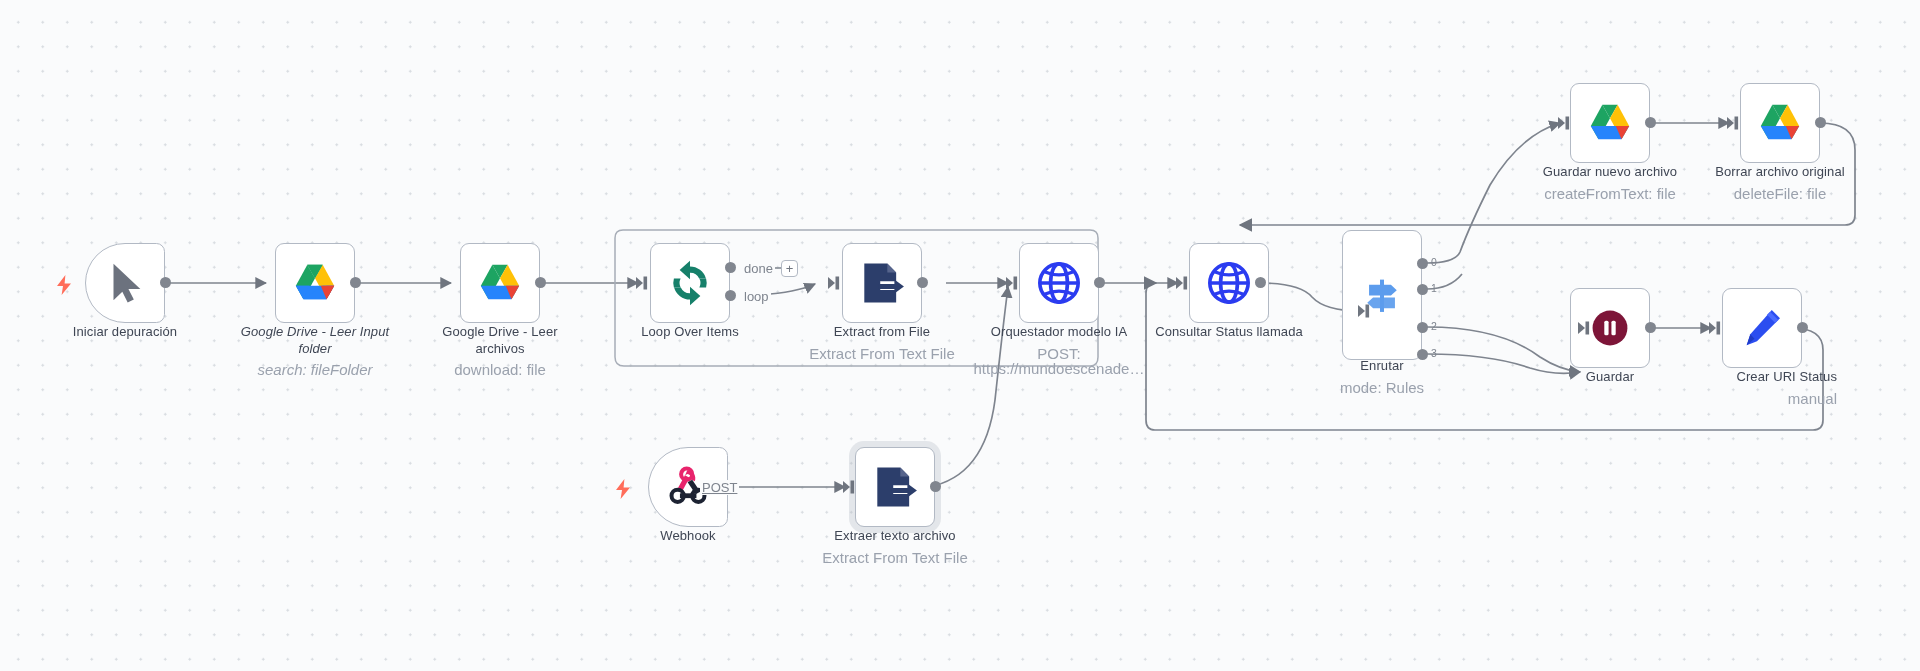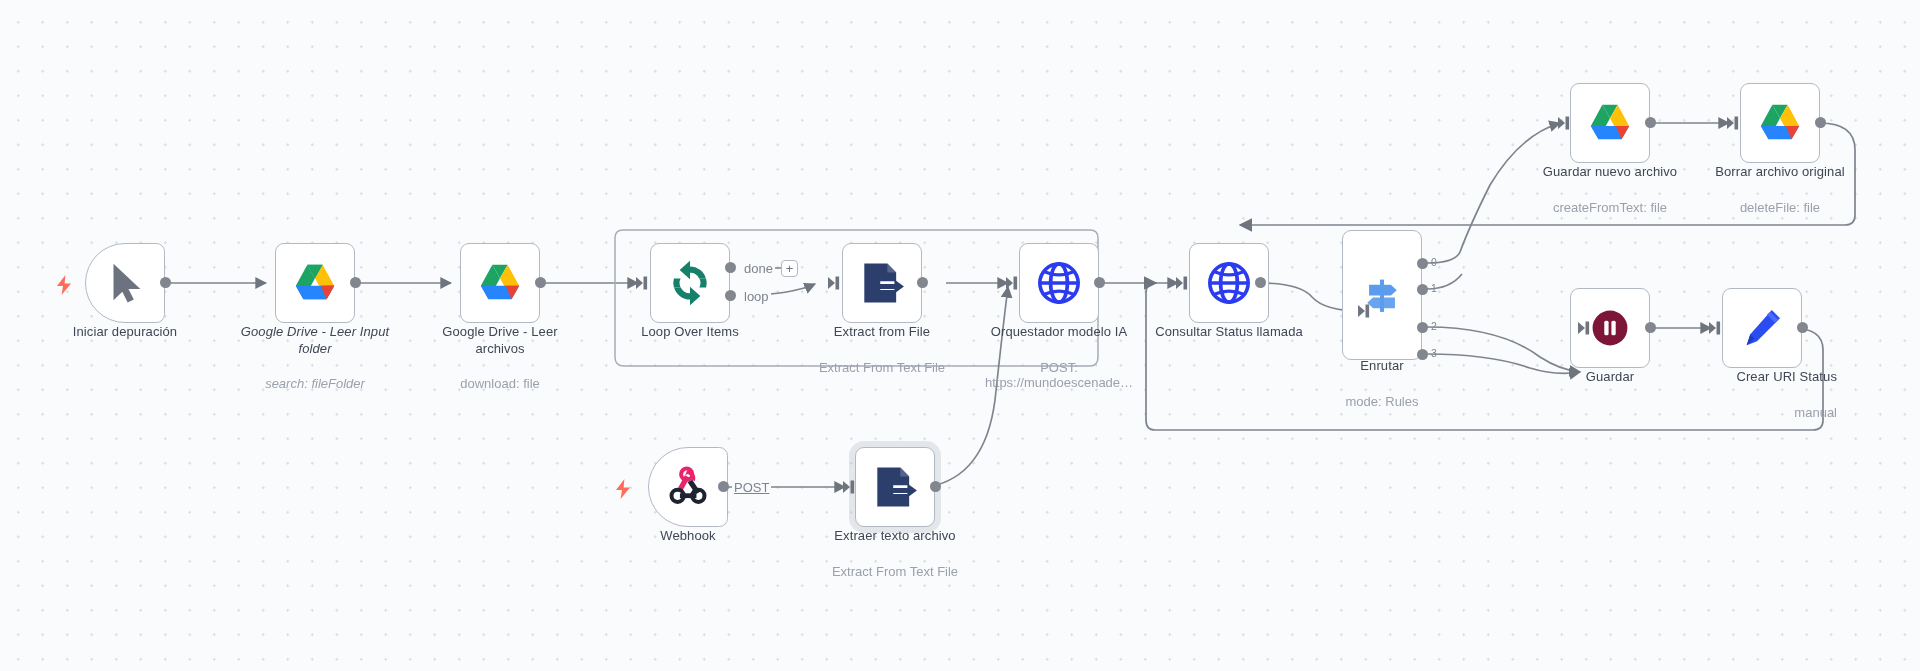--- a/index.html
+++ b/index.html
@@ -46,24 +46,24 @@
     pointer-events: none;
   }
   .lbl .title {
     font-size: 13px;
     line-height: 16.5px;
     color: #3f4654;
     letter-spacing: .1px;
     white-space: pre-line;
   }
   .lbl .sub {
-    font-size: 13px;
+    font-size: 15px;
     line-height: 15px;
     color: #9aa1ad;
-    margin-top: 19px;
+    margin-top: 5px;
   }
 
   
   .dot {
     position: absolute;
     width: 11px; height: 11px;
     border-radius: 50%;
     background: #81868f;
     z-index: 6;
   }
@@ -413,21 +413,21 @@
       <path d="M11.6 3.2 a4.2 4.2 0 0 1 3.9 5.8 l-2.3-1.3 a1.6 1.6 0 1 0 -2.9 -1.3 Z" fill="#e8246c"></path>
       <path d="M10.4 5.9 L6.2 13.6 l2.4 1.3 4.2 -7.7 Z" fill="#e8246c"></path>
       <circle cx="11.3" cy="5.3" r="2.9" fill="none" stroke="#e8246c" stroke-width="2.1"></circle>
       <circle cx="6.6" cy="16.6" r="3.2" fill="none" stroke="#1d2333" stroke-width="2.1"></circle>
       <circle cx="17.4" cy="16.6" r="3.2" fill="none" stroke="#1d2333" stroke-width="2.1"></circle>
       <rect x="7.8" y="15.3" width="8.6" height="2.5" fill="#1d2333"></rect>
       <path d="M14.2 8.2 L18.4 14.5 l-2.4 1.3 -4.2 -6.3 Z" fill="#1d2333"></path>
     </svg>
   </div>
   <div class="dot" style="left:718px;top:481px;"></div>
-  <div class="ecap" style="left:732px;top:480px;text-decoration:underline;">POST</div>
+  <div class="ecap" style="left:700px;top:480px;text-decoration:underline;">POST</div>
   <div class="lbl" style="left:613px;top:528px;width:150px;">
     <div class="title">Webhook</div>
     <div class="sub"></div>
   </div>
 
   <div class="inarrow" style="left:843px;top:480px;">
     <svg width="14" height="14" viewBox="0 0 14 14">
         <path d="M0,1 L7,7 L0,13 Z" fill="#6f757f"></path>
         <rect x="7.5" y="0.5" width="3.6" height="13" fill="#6f757f"></rect>
       </svg>

